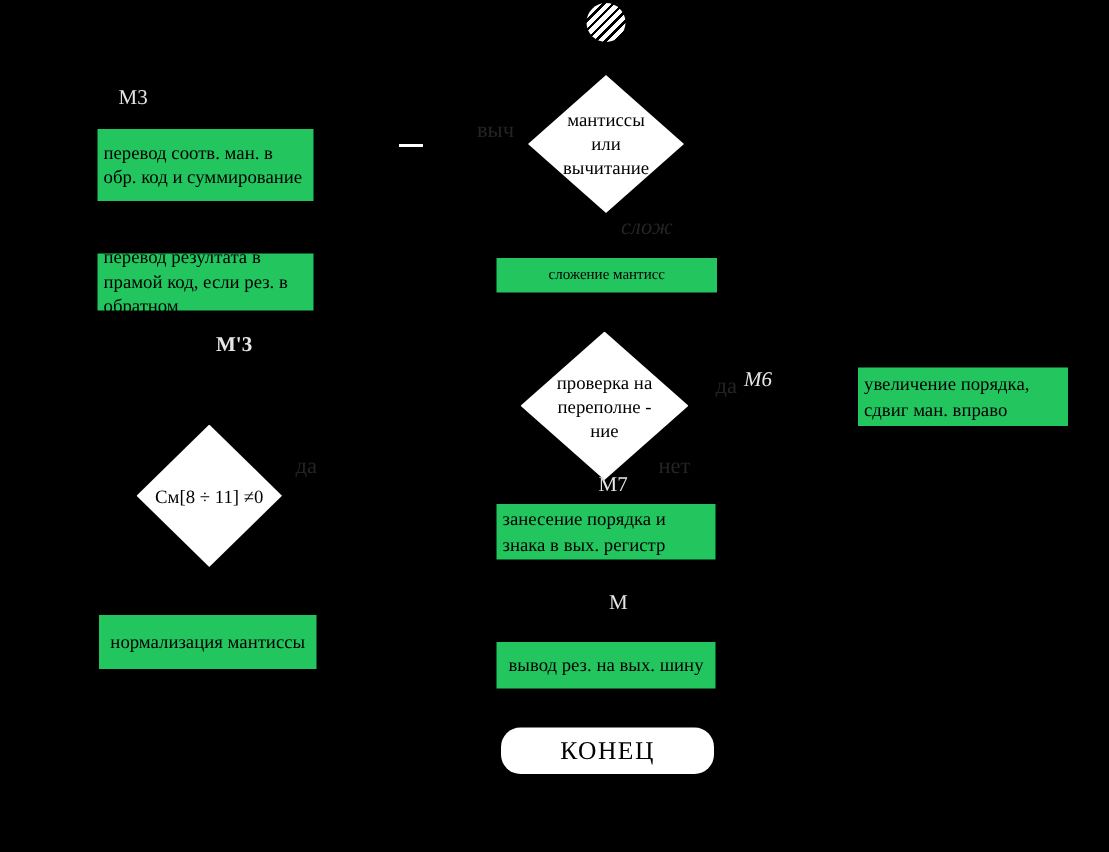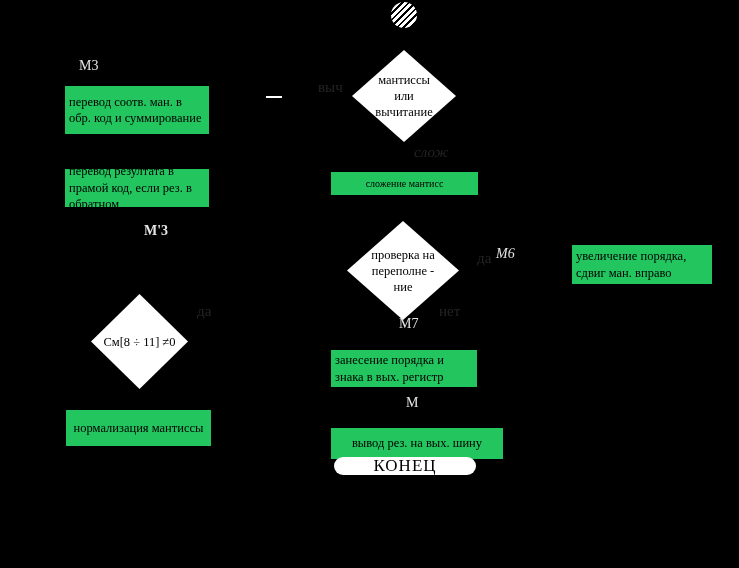--- a/index.html
+++ b/index.html
@@ -58,37 +58,37 @@
   </div>
 
   <div class="faint" style="left:477px; top:251px;">да</div>
 
   <div class="mlabel" style="left:496px; top:247px;font-style:italic;">М6</div>
 
   <div class="faint" style="left:412px; top:304px;margin-left:27px;">нет</div>
 
   <div class="mlabel" style="left:399px; top:317px;">М7</div>
 
-  <div class="box" style="left:331px; top:350px; width:146px; height:37px;">занесение порядка и знака в вых. регистр</div>
+  <div class="box" style="left:331px; top:336px; width:146px; height:37px;">занесение порядка и знака в вых. регистр</div>
 
   <div class="mlabel" style="left:406px; top:396px;">М</div>
 
-  <div class="box" style="left:331px; top:428px; width:172px; height:31px;">вывод рез. на вых. шину</div>
+  <div class="box" style="left:331px; top:428px; width:146px; height:31px;">вывод рез. на вых. шину</div>
 
-  <div class="terminator" style="left:334px; top:457px; width:142px; height:18px;">КОНЕЦ</div>
+  <div class="terminator" style="left:334px; top:485px; width:142px; height:31px;">КОНЕЦ</div>
 
   <div class="mlabel" style="left:79px; top:59px;">М3</div>
 
   <div class="box" style="left:65px; top:86px; width:144px; height:48px;">перевод соотв. ман. в обр. код и суммирование</div>
 
   <div class="box" style="left:65px; top:169px; width:144px; height:38px;">перевод резултата в прамой код, если рез. в обратном</div>
 
   <div class="mlabel" style="left:144px; top:224px;font-weight:bold;">М'3</div>
 
-  <div class="diamond" style="left:91px; top:294px; width:97px; height:95px;">
+  <div class="diamond" style="left:91px; top:283px; width:97px; height:95px;">
     <div class="dtext" style="width:84px;">См[8 ÷ 11] ≠0</div>
   </div>
 
   <div class="faint" style="left:197px; top:304px;">да</div>
 
   <div class="box" style="left:572px; top:245px; width:140px; height:39px;">увеличение порядка, сдвиг ман. вправо</div>
 
   <div class="box" style="left:66px; top:410px; width:145px; height:36px;">нормализация мантиссы</div>
 
 

